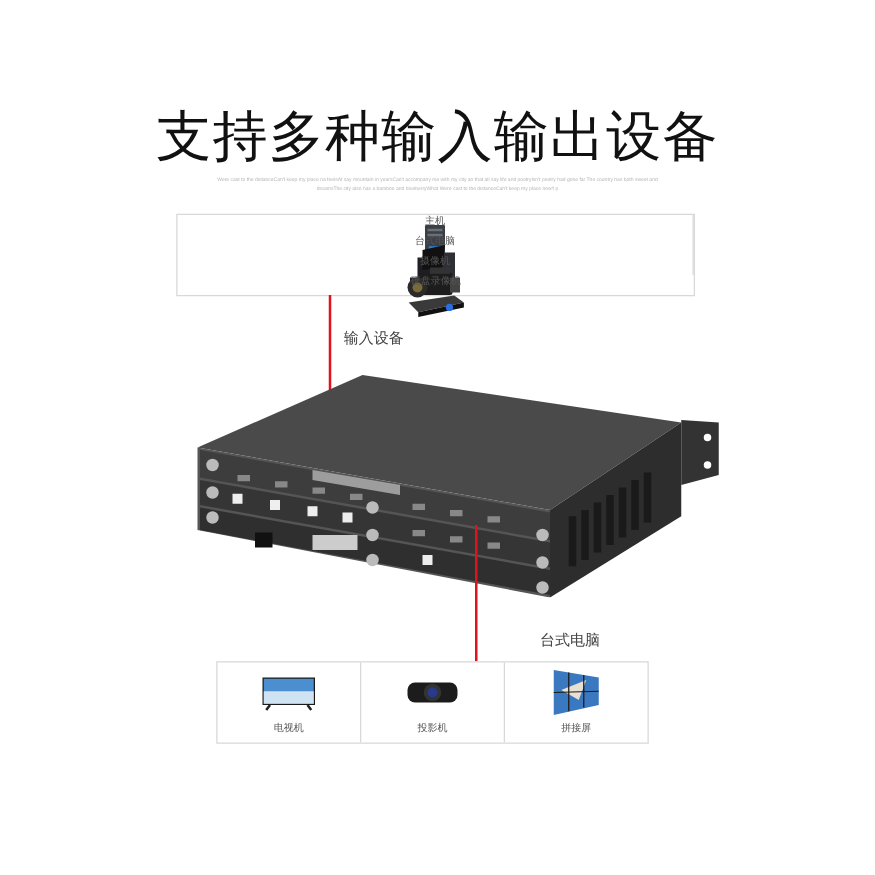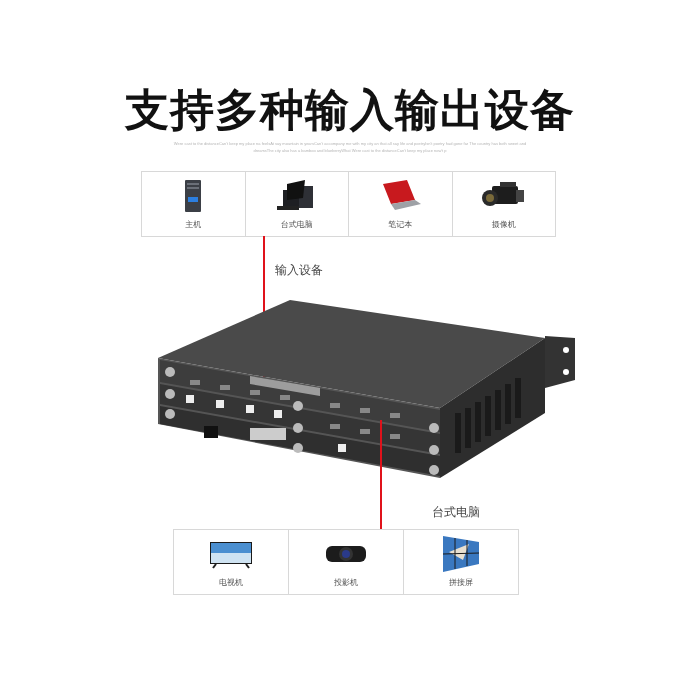--- a/index.html
+++ b/index.html
@@ -1,23 +1,23 @@
 <!DOCTYPE html>
 <html><head>
 <meta charset="utf-8">
 <style>
   html, body { margin: 0; padding: 0; background: #ffffff; }
   body { width: 700px; height: 700px; position: relative; overflow: hidden;
          font-family: "DejaVu Sans", sans-serif; }
   .title { position: absolute; left: 0; top: 82px; width: 700px; text-align: center;
-           font-size: 44px; font-weight: bold; color: #111; letter-spacing: 1px; line-height: 56px; }
+           font-size: 44px; font-weight: normal; color: #111; letter-spacing: 1px; line-height: 56px; }
   .subtitle { position: absolute; left: 170px; top: 140px; width: 360px; text-align: center;
               font-size: 4px; line-height: 7px; color: #b5b5b5; font-family: "Liberation Sans", sans-serif; }
   .row { position: absolute; display: flex; border: 1px solid #d8d8d8; background: #fff; }
-  .row.input { left: 141px; top: 171px; width: 413px; height: 64px; }
+  .row.input { left: 141px; top: 171px; width: 413px; height: 64px; flex-direction: column; }
   .row.output { left: 173px; top: 529px; width: 344px; height: 64px; }
   .cell { flex: 1; border-right: 1px solid #d8d8d8; position: relative; }
   .cell:last-child { border-right: none; }
   .cell .pic { position: absolute; left: 50%; top: 8px; transform: translateX(-50%);
                width: 48px; height: 32px; display: flex; align-items: center; justify-content: center; }
   .cell .lbl { position: absolute; left: 0; right: 0; bottom: 6px; text-align: center;
                font-size: 8px; color: #555; }
   .tag { position: absolute; font-size: 12px; color: #444; }
   .red-line { position: absolute; width: 2px; background: #e0121b; }
   
@@ -47,38 +47,39 @@
           <rect x="22" y="6" width="16" height="22" fill="#2e3036"></rect>
           <rect x="8" y="10" width="16" height="18" fill="#1e1f23"></rect>
           <polygon points="12,4 30,0 28,18 12,20" fill="#111"></polygon>
           <rect x="2" y="26" width="22" height="4" fill="#222"></rect>
         </svg>
     </div>
     <div class="lbl">台式电脑</div>
   </div>
   <div class="cell">
     <div class="pic">
-      <svg width="46" height="32" viewBox="0 0 46 32">
-          <polygon points="6,4 30,0 38,20 14,24" fill="#c8191e"></polygon>
-          <polygon points="14,24 38,20 44,24 18,30" fill="#9ea1a6"></polygon>
-        </svg>
-    </div>
-    <div class="lbl">笔记本</div>
-  </div>
-  <div class="cell">
-    <div class="pic">
       <svg width="48" height="32" viewBox="0 0 48 32">
           <rect x="12" y="6" width="26" height="18" rx="2" fill="#1d1d1d"></rect>
           <circle cx="10" cy="18" r="8" fill="#2a2a2a"></circle>
           <circle cx="10" cy="18" r="4" fill="#7a6a3a"></circle>
           <rect x="20" y="2" width="16" height="5" fill="#333"></rect>
           <rect x="36" y="10" width="8" height="12" fill="#444"></rect>
         </svg>
     </div>
     <div class="lbl">摄像机</div>
+  </div>
+  <div class="cell">
+    <div class="pic">
+      <svg width="50" height="32" viewBox="0 0 50 32">
+          <polygon points="2,14 40,8 48,14 10,22" fill="#3a3a3a"></polygon>
+          <polygon points="10,22 48,14 48,18 10,26" fill="#111"></polygon>
+          <circle cx="36" cy="18" r="3" fill="#2a6de0"></circle>
+        </svg>
+    </div>
+    <div class="lbl">硬盘录像机</div>
   </div>
 </div>
 
 <div class="red-line" style="left:263px; top:236px; height:175px;"></div>
 <div class="tag" style="left:275px; top:262px;text-align:right;">输入设备</div>
 
 <div class="device">
   <svg width="430" height="180" viewBox="0 0 430 180">
 
     <polygon points="8,60 140,2 395,40 290,110" fill="#4a4a4a"></polygon>

